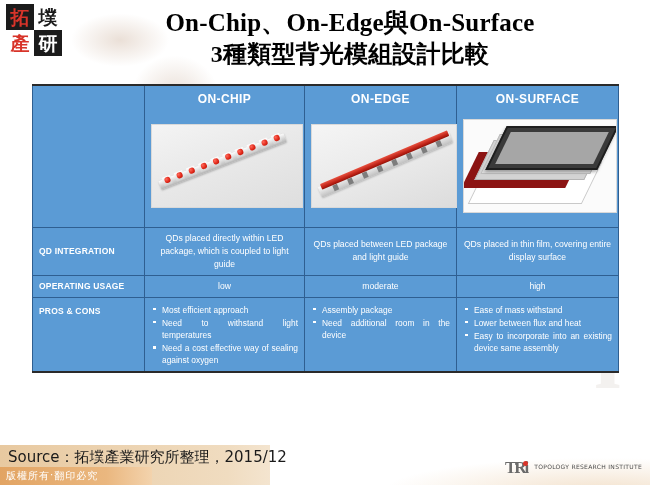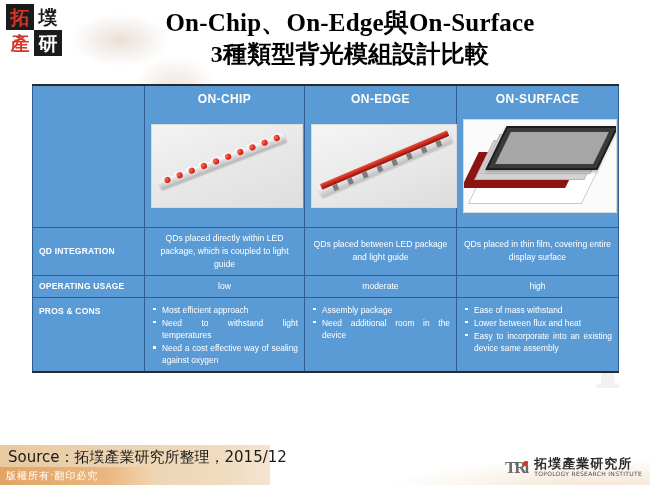--- a/index.html
+++ b/index.html
@@ -326,16 +326,15 @@
 
 <div class="copybar">
   <span>版權所有‧翻印必究</span>
 </div>
 <div class="tri-logo">
   <span class="tri-mark">
     <em>TRi</em>
     <span class="tri-dot"></span>
   </span>
   <span class="tri-txt">
-    <span class="tri-cn" style="display:block">拓墣產業研究所</span>
     <span class="tri-en" style="display:block">TOPOLOGY RESEARCH INSTITUTE</span>
   </span>
 </div>
 
 </body></html>

